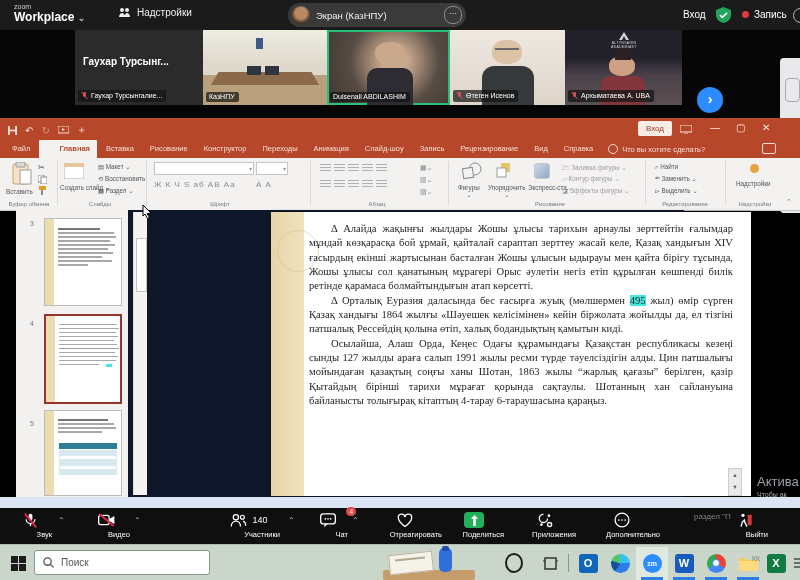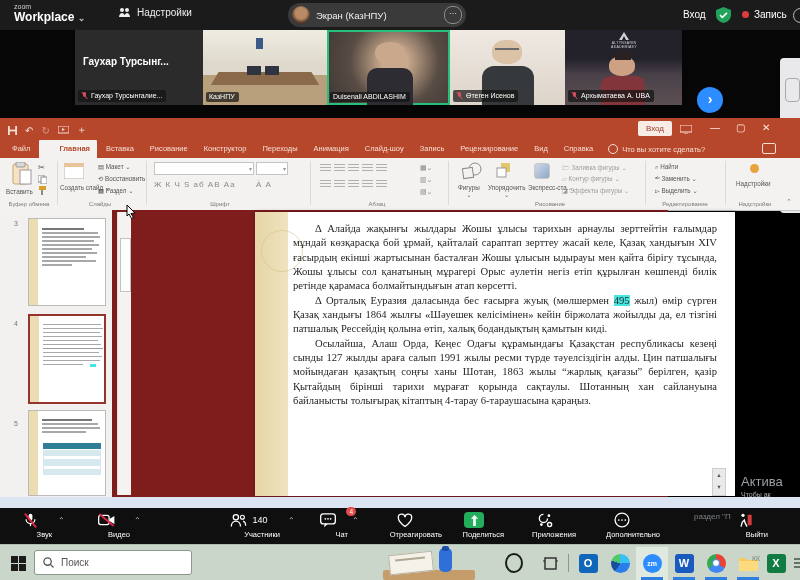--- a/index.html
+++ b/index.html
@@ -59,21 +59,21 @@
   .glabel{position:absolute;top:43px;font-size:6px;color:#7a7a7a;text-align:center;white-space:nowrap;}
   .ricon{position:absolute;background:#fff;border:1px solid #c9c7c5;}
   .rbtn{position:absolute;font-size:6.3px;color:#555;white-space:nowrap;}
   .ddl{position:absolute;height:11px;background:#fff;border:1px solid #c6c4c2;}
   .ddl .arr{position:absolute;right:1px;top:2px;font-size:6px;color:#999;}
   .fontglyphs{position:absolute;font-size:8px;color:#8a8a8a;letter-spacing:1px;white-space:nowrap;}
   .paraicon{width:11px;height:9px;display:inline-block;margin-right:3px;
             background:repeating-linear-gradient(#9a9a9a 0 1px,transparent 1px 3px);opacity:.75;}
 
   
-  #work{left:0;top:210px;width:668px;height:287px;background:#7f1d1d;}
+  #work{left:16px;top:210px;width:668px;height:287px;background:#0f172a;}
   #thumbpanel{position:absolute;left:0;top:0;width:112px;height:287px;background:#f2f1f0;}
   .slnum{position:absolute;left:14px;font-size:7px;color:#777;}
   .thumb{position:absolute;left:28px;width:78px;background:#fff;border:1px solid #bdbbb9;box-sizing:border-box;}
   .thumb .beige{position:absolute;left:0;top:0;bottom:0;width:9px;background:#ecdcb2;}
   .thumb.sel{border:2px solid #94352d;}
   .mline{height:1.5px;background:#a8a8a8;margin:2.5px 4px 0 13px;}
   #vscroll{position:absolute;left:117px;top:2px;width:13px;height:283px;background:#f4f3f2;border-left:1px solid #e0dedc;}
   #vscroll .vthumb{position:absolute;left:2px;top:26px;width:9px;height:52px;background:#fdfdfd;border:1px solid #c4c2c0;}
   #cursor{position:absolute;left:126px;top:-6px;}
 
@@ -100,21 +100,21 @@
   .titem .ic{height:18px;display:flex;align-items:center;justify-content:center;margin-bottom:1px;}
   .caret{position:absolute;color:#bbb;font-size:8px;top:8px;}
   .badge{position:absolute;top:-4px;right:-8px;background:#e34a4a;color:#fff;border-radius:7px;
          font-size:6.5px;padding:0 3px;line-height:9px;}
   .wm3{position:absolute;left:694px;top:4px;font-size:8px;color:#7d8286;}
 
   
   #taskbar{left:0;top:544px;width:800px;height:36px;background:#c9d6c9;border-top:1px solid #aebdaf;}
   .tbi{position:absolute;top:6px;width:24px;height:24px;display:flex;align-items:center;justify-content:center;}
   .underl{position:absolute;top:32px;height:2.5px;width:22px;background:#2f7fe0;}
-  #search{position:absolute;left:34px;top:5px;width:158px;height:25px;background:#fff;border:1px solid #8a988c;
+  #search{position:absolute;left:34px;top:5px;width:176px;height:25px;background:#fff;border:1px solid #8a988c;
           border-radius:3px;display:flex;align-items:center;gap:7px;padding-left:8px;box-sizing:border-box;}
   #search span{font-size:10px;color:#555;}
   .appsq{border-radius:3px;color:#fff;font-weight:bold;font-size:11px;width:19px;height:19px;
          display:flex;align-items:center;justify-content:center;}
 </style>
 </head>
 <body>
 
 <div id="stage">
 

